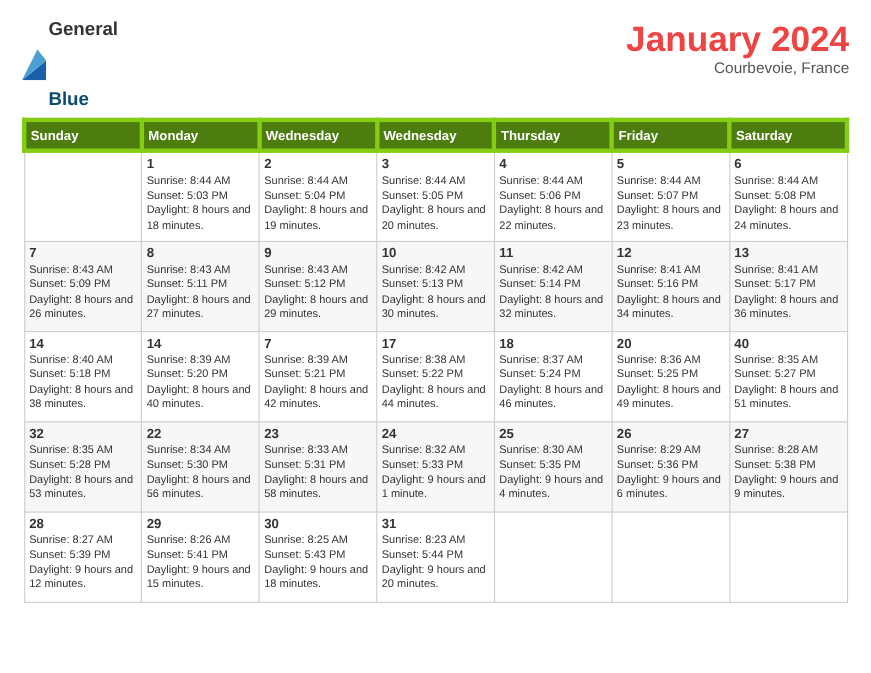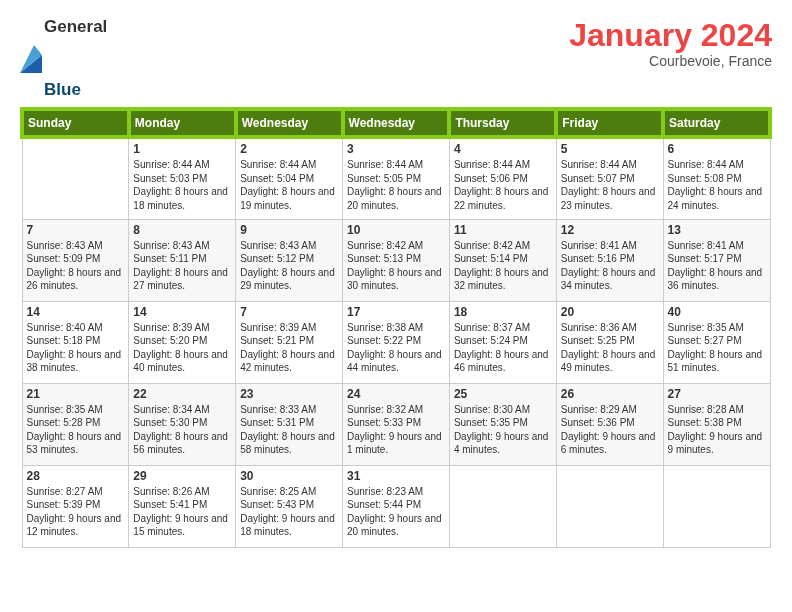--- a/index.html
+++ b/index.html
@@ -218,21 +218,21 @@
             <span class="day-num">20</span>
             <div class="cell-text">Sunrise: 8:36 AM<br>Sunset: 5:25 PM<br>Daylight: 8 hours and 49 minutes.</div>
           </td>
           <td>
             <span class="day-num">40</span>
             <div class="cell-text">Sunrise: 8:35 AM<br>Sunset: 5:27 PM<br>Daylight: 8 hours and 51 minutes.</div>
           </td>
         </tr>
         <tr>
           <td>
-            <span class="day-num">21</span>
+            <span class="day-num">32</span>
             <div class="cell-text">Sunrise: 8:35 AM<br>Sunset: 5:28 PM<br>Daylight: 8 hours and 53 minutes.</div>
           </td>
           <td>
             <span class="day-num">22</span>
             <div class="cell-text">Sunrise: 8:34 AM<br>Sunset: 5:30 PM<br>Daylight: 8 hours and 56 minutes.</div>
           </td>
           <td>
             <span class="day-num">23</span>
             <div class="cell-text">Sunrise: 8:33 AM<br>Sunset: 5:31 PM<br>Daylight: 8 hours and 58 minutes.</div>
           </td>

